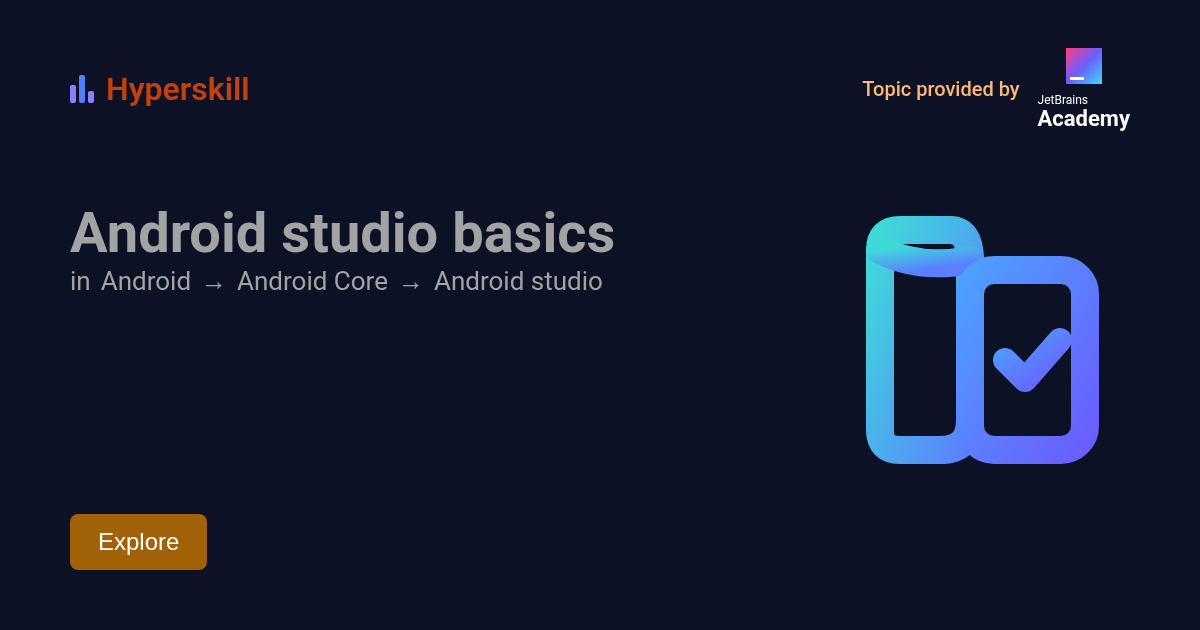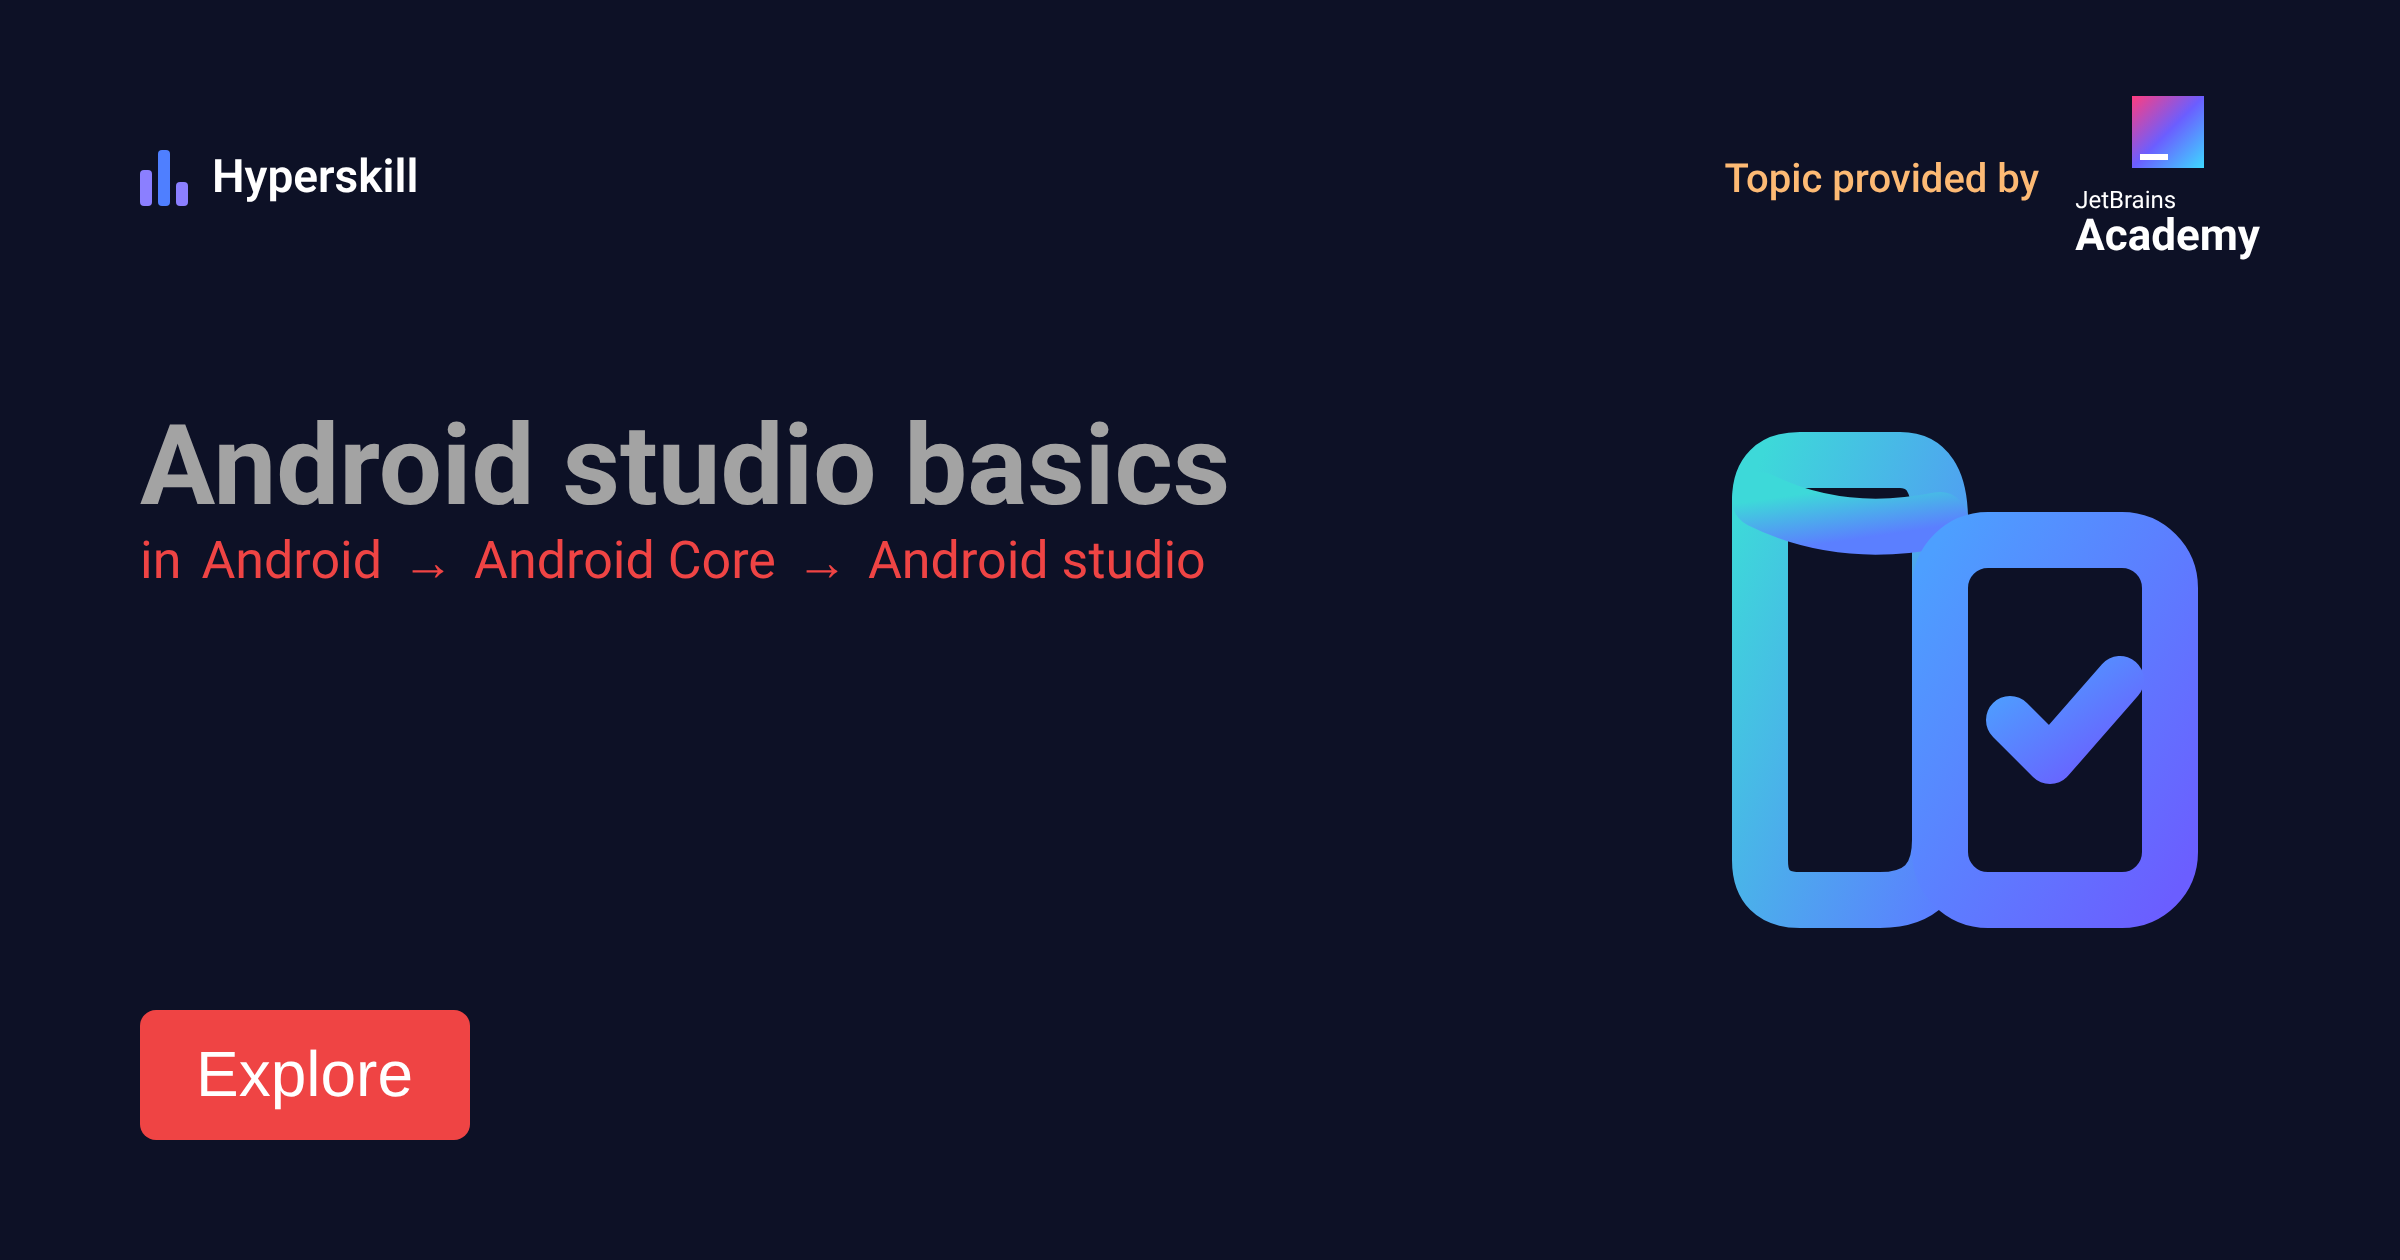--- a/index.html
+++ b/index.html
@@ -34,23 +34,23 @@
       height: 28px;
     }
     .logo-bar {
       width: 6px;
       border-radius: 2px;
     }
     .logo-bar-1 { height: 18px; background: #8b7fff; }
     .logo-bar-2 { height: 28px; background: #4f7fff; }
     .logo-bar-3 { height: 12px; background: #8b7fff; }
     .logo-text {
-      font-size: 23px;
+      font-size: 32px;
       font-weight: 600;
-      color: #ffffff;
+      color: #c2410c;
     }
     .logo-right {
       display: flex;
       align-items: center;
       gap: 18px;
     }
     .provided-text {
       font-size: 20px;
       font-weight: 500;
       color: #fdba74;
@@ -95,40 +95,40 @@
       padding: 70px 70px 0 70px;
       position: relative;
     }
     .title {
       font-size: 56px;
       font-weight: 700;
       color: #a3a3a3;
     }
     .breadcrumb {
       font-size: 26px;
-      color: #ef4444;
+      color: #a3a3a3;
       font-weight: 400;
       display: flex;
       align-items: center;
       gap: 10px;
       flex-wrap: wrap;
     }
     .breadcrumb-sep {
       font-size: 26px;
     }
     .explore-btn {
       position: absolute;
       left: 70px;
       bottom: 60px;
-      background: #ef4444;
+      background: #a16207;
       color: #ffffff;
       border: none;
       border-radius: 8px;
       padding: 14px 28px;
-      font-size: 32px;
+      font-size: 24px;
       font-weight: 500;
       cursor: pointer;
     }
     .illustration {
       position: absolute;
       right: 80px;
       top: 200px;
       width: 280px;
       height: 280px;
     }

